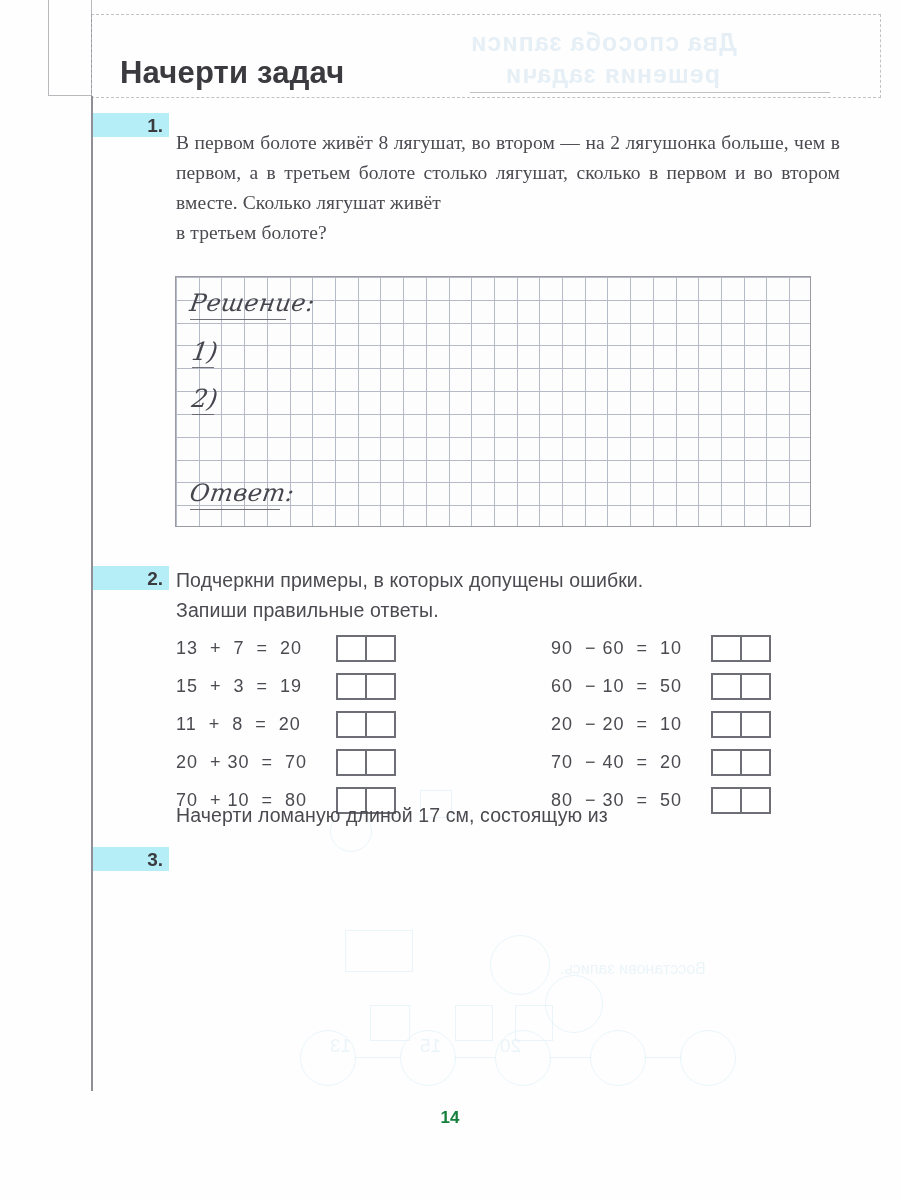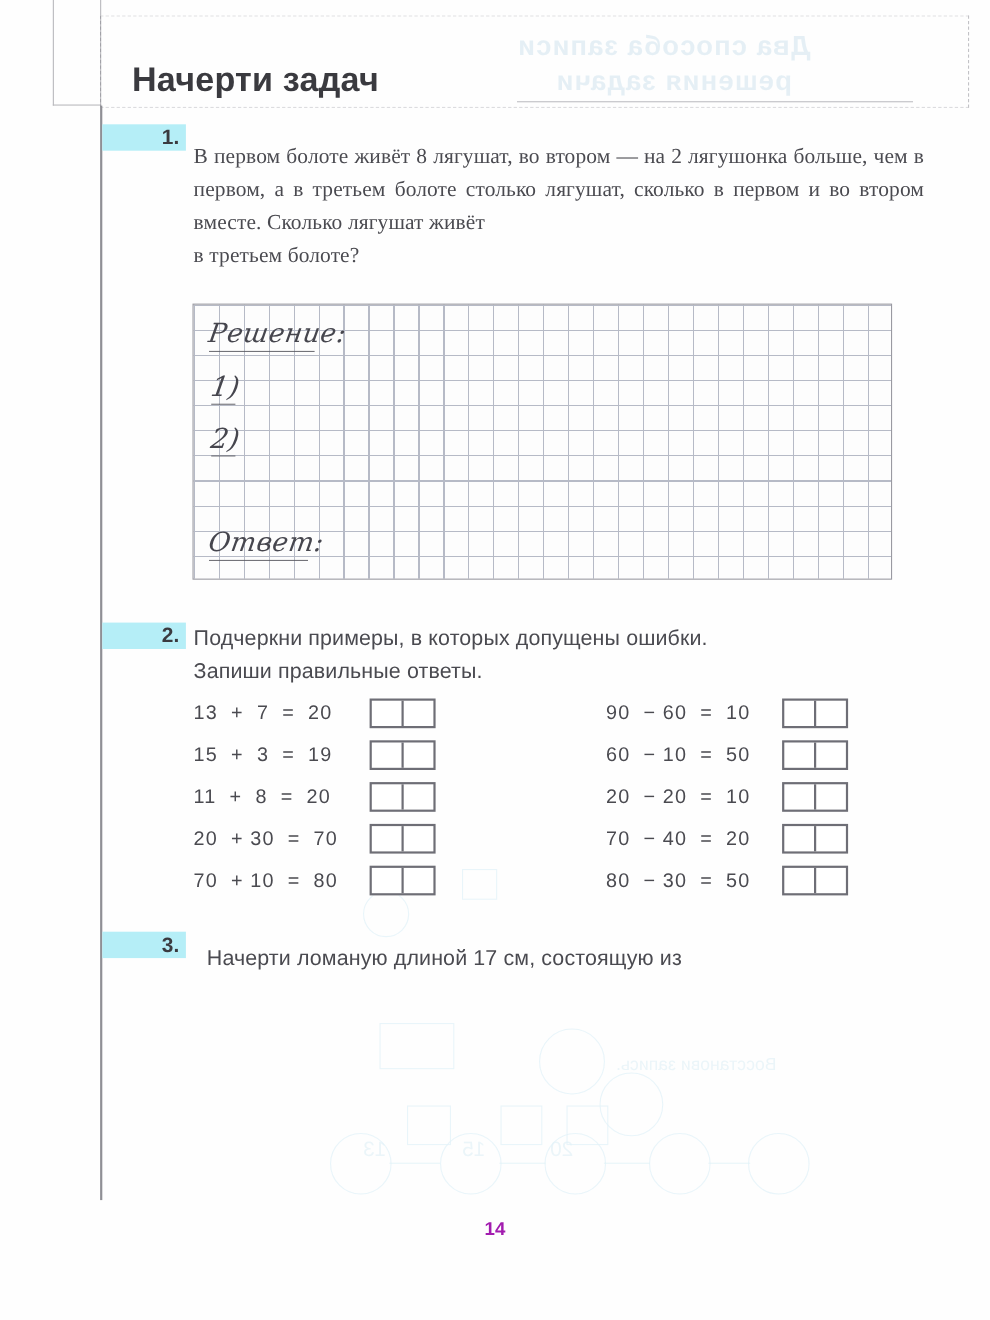--- a/index.html
+++ b/index.html
@@ -224,21 +224,21 @@
   .ans-cell + .ans-cell { border-left: 2px solid #6e6e76; }
 
   
   .page-number {
     position: absolute;
     left: 0; top: 1108px;
     width: 900px;
     text-align: center;
     font-size: 17px;
     font-weight: bold;
-    color: #a21caf;
+    color: #15803d;
   }
 </style>
 </head>
 <body>
 
 <div class="page">
 
   <div class="ghost-layer">
     <div class="ghost ghost-title-1">Два способа записи</div>
     <div class="ghost ghost-title-2">решения задачи</div>
@@ -381,20 +381,20 @@
       <span class="ans-box">
           <span class="ans-cell"></span>
           <span class="ans-cell"></span>
         </span>
     </div>
   </div>
 
   <div class="task">
     <div class="task-num-band" style="top:847px;"></div>
     <div class="task-num" style="top:849px;">3.</div>
-    <div class="task-body" style="top:856px;margin-left:12px;">
+    <div class="task-body" style="top:800px;">
       <span>Начерти ломаную длиной 17 см, состоящую из</span>
     </div>
   </div>
 
   <div class="page-number">14</div>
 
 </div>
 
 </body></html>

